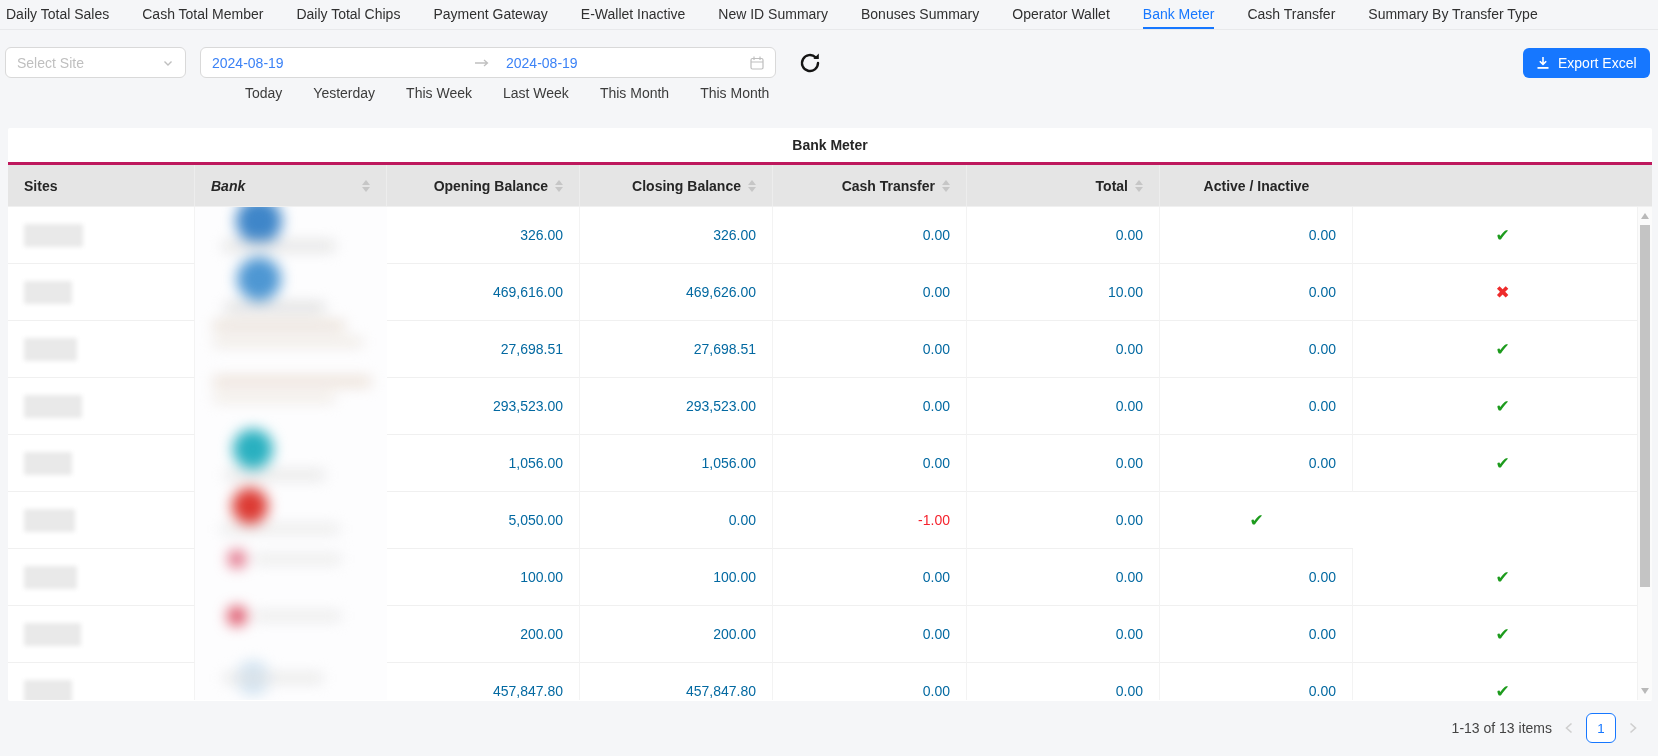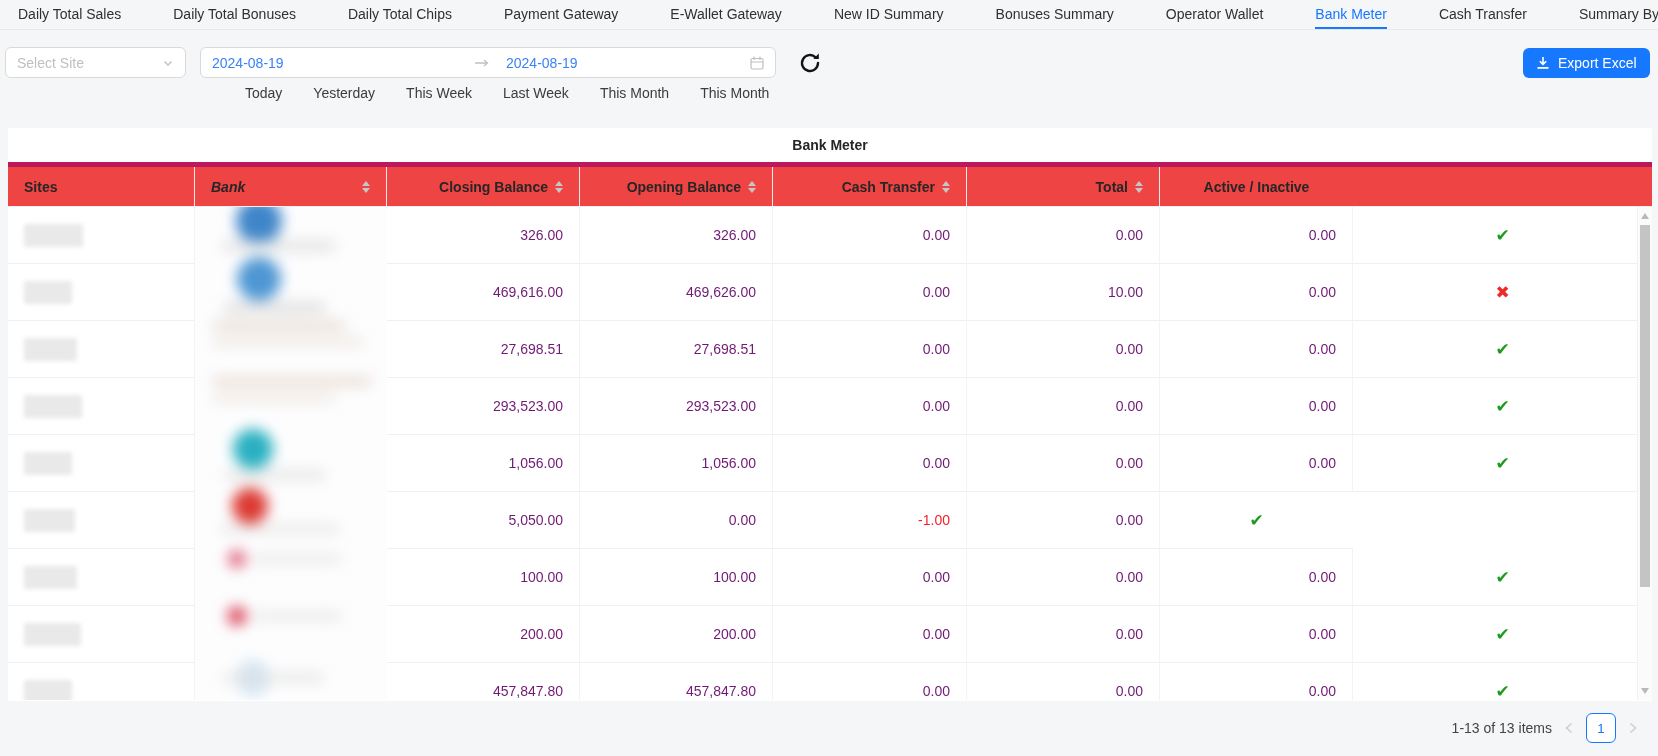--- a/index.html
+++ b/index.html
@@ -3,21 +3,21 @@
 <meta charset="utf-8">
 <style>
   * { box-sizing: border-box; margin: 0; padding: 0; }
   html,body { width:1658px; height:756px; overflow:hidden; }
   body {
     font-family:"Liberation Sans","DejaVu Sans",sans-serif;
     font-size:14px; color:#333; background:#f5f6f8; position:relative;
   }
   
   .tabbar { position:absolute; left:0; top:0; right:0; height:30px;
-    display:flex; align-items:center; gap:52px; padding-left:18px;
+    display:flex; align-items:center; gap:33px; padding-left:6px;
     border-bottom:1px solid rgba(0,0,0,0.05); }
   .tab { color:#303030; line-height:29px; white-space:nowrap; cursor:pointer; position:relative; }
   .tab.active { color:#1677ff; }
   .tab.active::after { content:""; position:absolute; left:0; right:0; bottom:0; height:2px; background:#1677ff; }
   
   .sel { position:absolute; left:5px; top:47px; width:181px; height:31px; background:#fff;
     border:1px solid #d9d9d9; border-radius:6px; display:flex; align-items:center; padding:0 11px; cursor:pointer; }
   .sel .ph { color:#bfbfbf; flex:1; }
   .dr { position:absolute; left:200px; top:47px; width:576px; height:31px; background:#fff;
     border:1px solid #d9d9d9; border-radius:6px; display:flex; align-items:center; padding:0 11px; }
@@ -28,35 +28,35 @@
   .qlink { color:#3c3c3c; cursor:pointer; white-space:nowrap; }
   .refresh { position:absolute; left:795px; top:48px; width:30px; height:30px; display:flex;
     align-items:center; justify-content:center; cursor:pointer; background:transparent; border:none; }
   .export { position:absolute; left:1523px; top:48px; height:30px; padding:4px 13px; background:#1677ff;
     border:none; border-radius:6px; color:#fff; font:inherit; display:flex; align-items:center; gap:8px; cursor:pointer; }
   
   .card { position:absolute; left:8px; top:128px; width:1644px; height:573px; background:#fff; border-radius:2px; }
   .tbl-title { height:34px; display:flex; align-items:center; justify-content:center;
     font-weight:700; font-size:14px; color:#262626; }
   .grid { display:grid; grid-template-columns:187px 192px 193px 193px 194px 193px 193px minmax(0,1fr); }
-  .thead { height:45px; background:#ef4444; border-top:5px solid #be185d; border-bottom:1px solid #f0f0f0; }
+  .thead { height:45px; background:#e5e5e5; border-top:3px solid #be185d; border-bottom:1px solid #f0f0f0; }
   .hcell { display:flex; align-items:center; padding:0 16px; color:#262626; font-weight:600; border-right:1px solid #ededed; }
   .hcell:last-child { border-right:none; }
   .hcell.a-right { justify-content:flex-end; }
   .hcell.a-center { justify-content:center; }
   .hcell.a-between { justify-content:space-between;font-style:italic; }
   .caret { display:inline-flex; flex-direction:column; gap:2px; margin-left:7px; cursor:pointer; }
   .caret .cu { width:0; height:0; border-left:4px solid transparent; border-right:4px solid transparent; border-bottom:5px solid #c6c6c6; }
   .caret .cd { width:0; height:0; border-left:4px solid transparent; border-right:4px solid transparent; border-top:5px solid #c6c6c6; }
   .tbody { position:relative; height:493px; overflow:hidden; }
   .trow { height:57px; }
   .cell { display:flex; align-items:center; padding:0 16px; border-bottom:1px solid #f0f0f0;
     border-right:1px solid #f3f3f3; overflow:hidden; }
   .trow .cell:last-child { border-right:none; }
-  .cell.num { justify-content:flex-end; color:#701a75; }
+  .cell.num { justify-content:flex-end; color:#0369a1; }
   .cell.num.neg { color:#f5222d; }
   .cell.status { justify-content:center; border-right:none; }
   .ok { color:#1d9b1d; font-size:17px; font-weight:700; }
   .no { color:#ee2b2b; font-size:17px; font-weight:700; }
   .pill { display:inline-block; height:23px; background:#e9e9e9; border-radius:2px; filter:blur(2px); }
   
   .bank-strip { position:absolute; left:187px; top:0; width:192px; height:100%;
     background:#fdfdfe; overflow:hidden; z-index:2; }
   .bank-strip .inner { position:absolute; inset:0; filter:blur(7px); }
   .bank-strip .circle, .bank-strip .bar { position:absolute; }
@@ -77,24 +77,24 @@
     background:transparent; border:none; cursor:not-allowed; }
   .pg-page { width:30px; height:30px; display:flex; align-items:center; justify-content:center;
     background:#fff; border:1px solid #1677ff; border-radius:6px; color:#1677ff; cursor:pointer; }
   svg { display:block; }
 </style>
 </head>
 <body>
 
 <nav class="tabbar">
     <div class="tab">Daily Total Sales</div>
-    <div class="tab">Daily Total Bonuses</div>
+    <div class="tab">Cash Total Member</div>
     <div class="tab">Daily Total Chips</div>
     <div class="tab">Payment Gateway</div>
-    <div class="tab">E-Wallet Gateway</div>
+    <div class="tab">E-Wallet Inactive</div>
     <div class="tab">New ID Summary</div>
     <div class="tab">Bonuses Summary</div>
     <div class="tab">Operator Wallet</div>
     <div class="tab active">Bank Meter</div>
     <div class="tab">Cash Transfer</div>
     <div class="tab">Summary By Transfer Type</div>
   </nav>
 
 <div class="sel">
   <span class="ph">Select Site</span>
@@ -156,28 +156,28 @@
         <div style="display: inline;">Sites</div>
       </div>
       <div class="hcell a-between">
         <div style="display: inline;">Bank</div>
         <div class="caret">
           <i class="cu"></i>
           <i class="cd"></i>
         </div>
       </div>
       <div class="hcell a-right">
+        <div style="display: inline;">Opening Balance</div>
+        <div class="caret">
+          <i class="cu"></i>
+          <i class="cd"></i>
+        </div>
+      </div>
+      <div class="hcell a-right">
         <div style="display: inline;">Closing Balance</div>
-        <div class="caret">
-          <i class="cu"></i>
-          <i class="cd"></i>
-        </div>
-      </div>
-      <div class="hcell a-right">
-        <div style="display: inline;">Opening Balance</div>
         <div class="caret">
           <i class="cu"></i>
           <i class="cd"></i>
         </div>
       </div>
       <div class="hcell a-right">
         <div style="display: inline;">Cash Transfer</div>
         <div class="caret">
           <i class="cu"></i>
           <i class="cd"></i>

